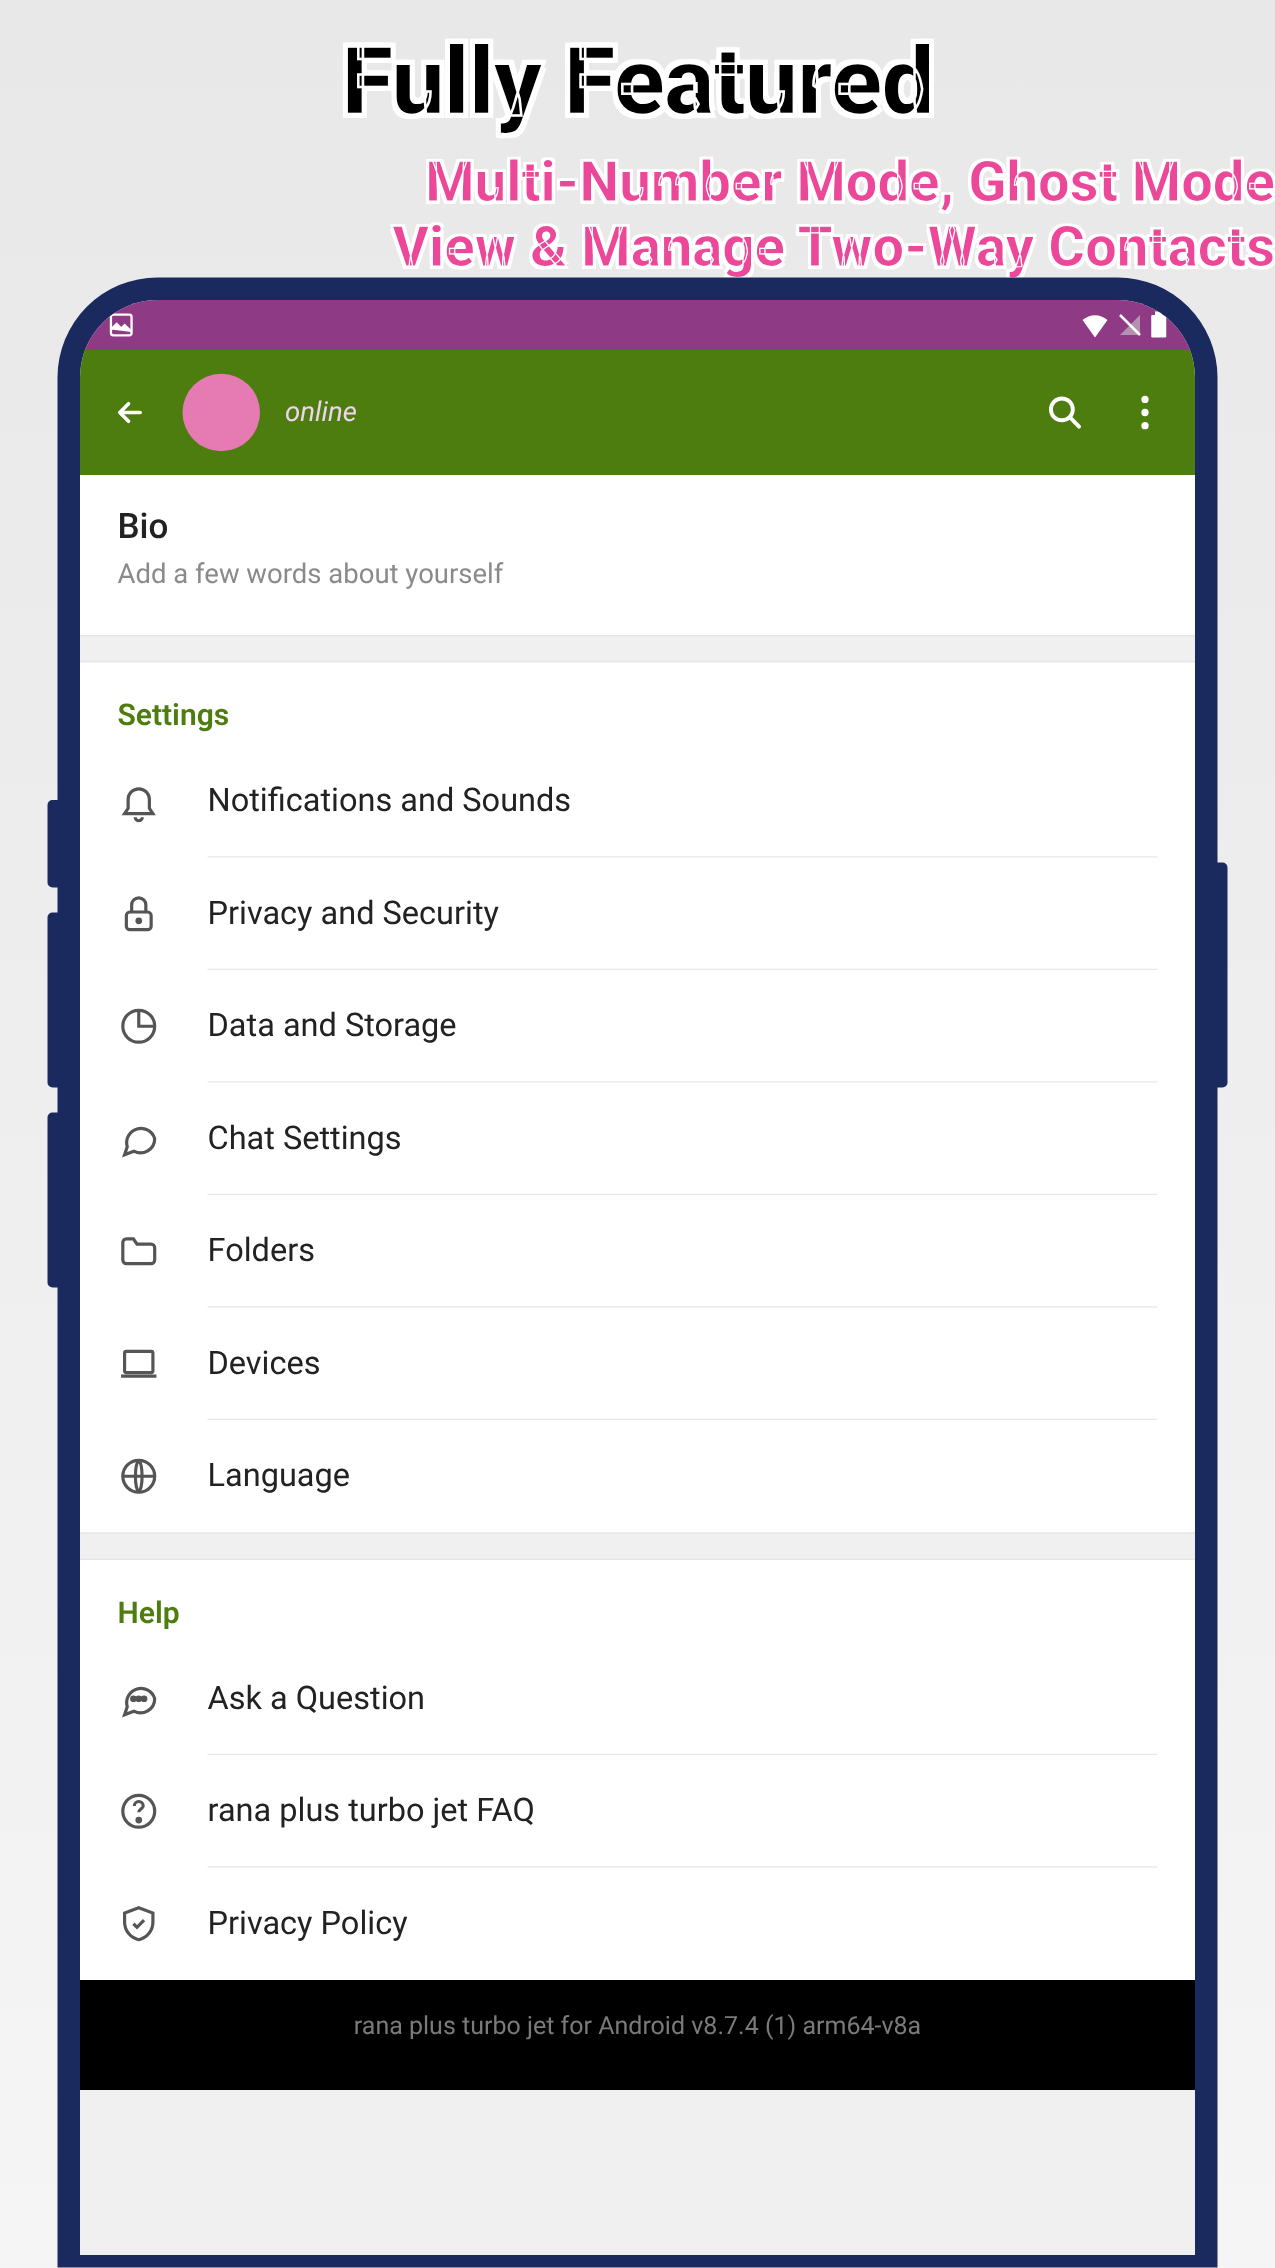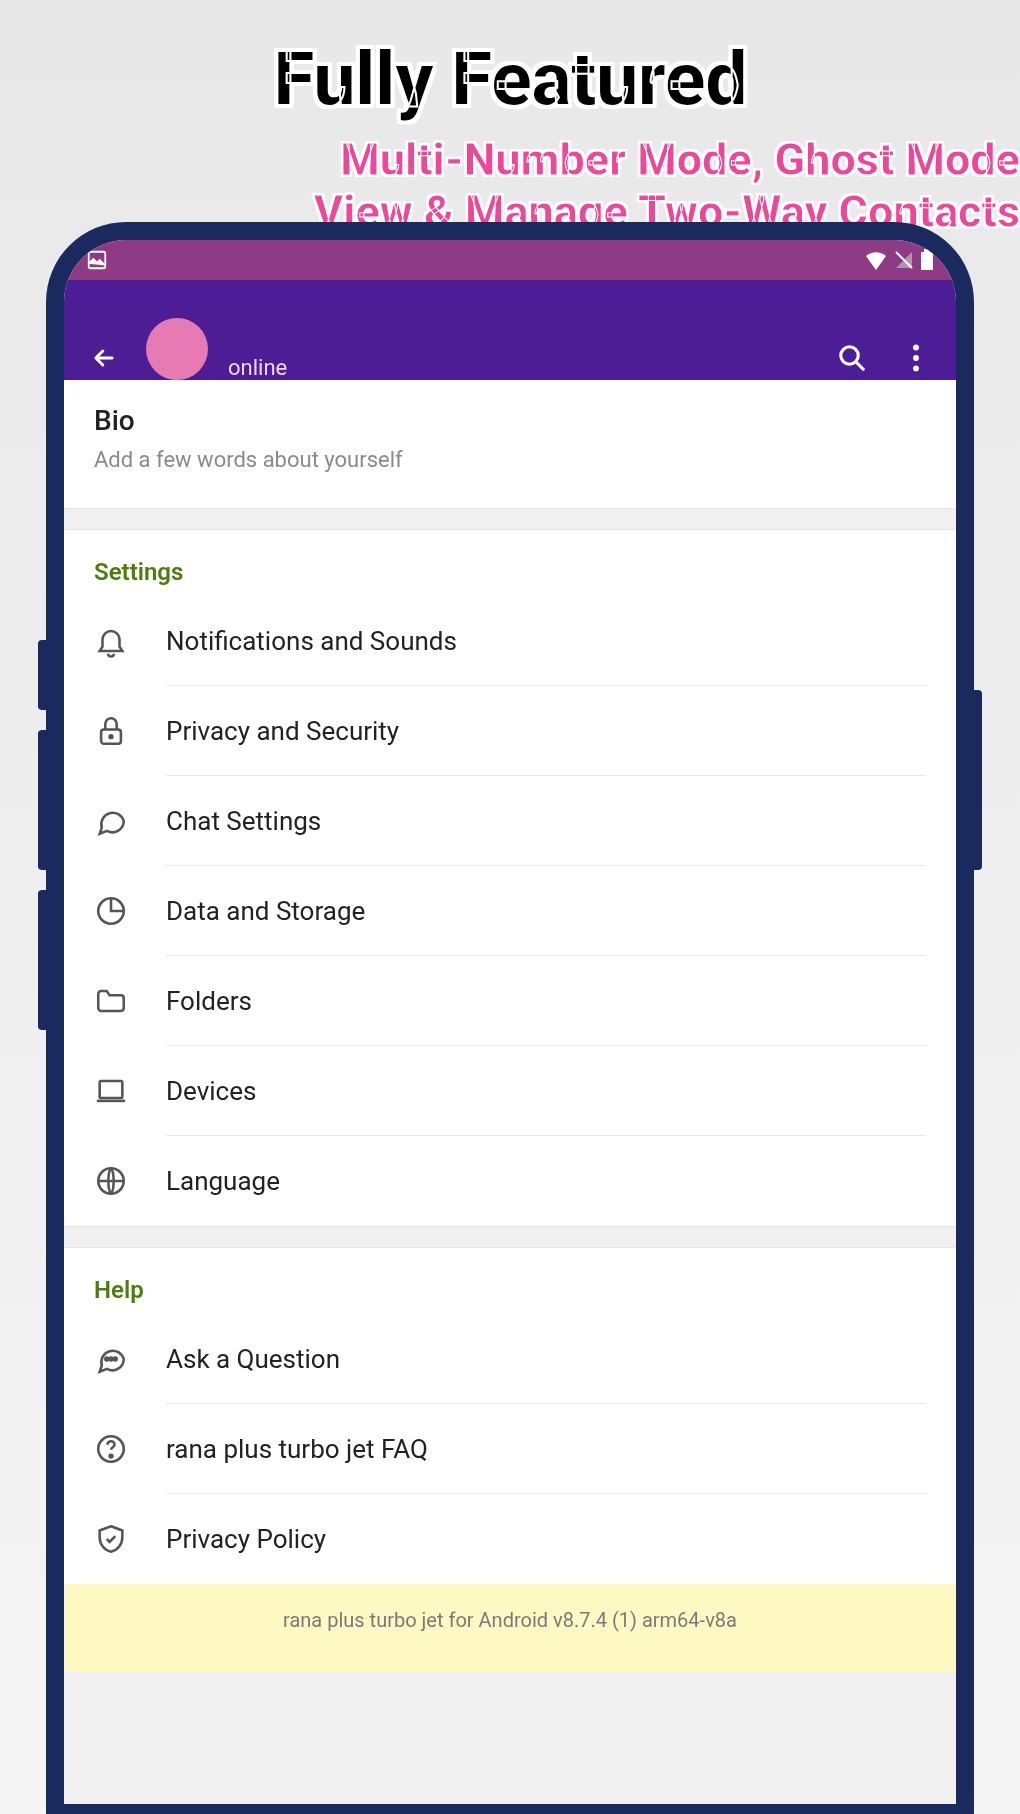--- a/index.html
+++ b/index.html
@@ -11,21 +11,21 @@
     overflow: hidden;
     position: relative;
   }
   .promo-title {
     text-align: center;
     font-size: 76px;
     font-weight: 900;
     color: #000;
     -webkit-text-stroke: 2px #fff;
     text-shadow: -3px -3px 0 #fff, 3px -3px 0 #fff, -3px 3px 0 #fff, 3px 3px 0 #fff;
-    margin-top: 34px;
+    margin-top: 20px;
     letter-spacing: -1px;
   }
   .promo-subtitle {
     text-align: right;
     font-size: 45px;
     font-weight: 800;
     color: #ec4899;
     line-height: 1.15;
     margin-top: 10px;
     -webkit-text-stroke: 1px #fff;
@@ -65,26 +65,27 @@
     display: flex;
     align-items: center;
     justify-content: space-between;
     padding: 0 22px;
     color: #fff;
   }
   .status-left { display: flex; gap: 8px; }
   .status-right { display: flex; align-items: center; gap: 6px; }
   .app-bar {
     height: 100px;
-    background: #4c1d95;
-    display: flex;
-    align-items: flex-end;
+    background: #4d7c0f;
+    display: flex;
+    align-items: center;
     padding: 0 18px;
     color: #fff;
     gap: 20px;
+    font-style: italic;
   }
   .back-arrow { width: 30px; height: 30px; display:flex; align-items:center; justify-content:center;}
   .avatar {
     width: 62px; height: 62px;
     background: #e67bb3;
     border-radius: 50%;
   }
   .presence { font-size: 22px; color: #f0d4ec; }
   .app-bar-spacer { flex: 1; }
   .icon-btn { width: 44px; height: 44px; display:flex; align-items:center; justify-content:center; }
@@ -124,21 +125,21 @@
     display: flex;
     align-items: center;
     border-bottom: 1px solid #e8e8e8;
   }
   .row:last-child .row-label { border-bottom: none; }
   .footer {
     text-align: center;
     font-size: 20px;
     color: #7a7a7a;
     padding: 24px 10px 40px;
-    background: #fef9c3;
+    background: #000000;
   }
   svg { display: block; }
 </style>
 </head>
 <body>
 
 <div class="promo-title">Fully Featured</div>
 <div class="promo-subtitle">
   <span>Multi-Number Mode, Ghost Mode</span><br>
   <span>View &amp; Manage Two-Way Contacts</span>
@@ -233,34 +234,34 @@
                 <path d="M8 11V7a4 4 0 118 0v4"></path>
                 <circle cx="12" cy="16" r="1" fill="#555"></circle>
               </svg>
           </div>
           <div class="row-label">Privacy and Security</div>
         </div>
 
         <div class="row">
           <div class="row-icon">
             <svg width="34" height="34" viewBox="0 0 24 24" fill="none" stroke="#555" stroke-width="1.8">
-                <path d="M21 12a8 8 0 01-11.8 7L4 21l1.5-4.5A8 8 0 1121 12z"></path>
-              </svg>
-          </div>
-          <div class="row-label">Chat Settings</div>
-        </div>
-
-        <div class="row">
-          <div class="row-icon">
-            <svg width="34" height="34" viewBox="0 0 24 24" fill="none" stroke="#555" stroke-width="1.8">
                 <circle cx="12" cy="12" r="9"></circle>
                 <path d="M12 3v9h9"></path>
               </svg>
           </div>
           <div class="row-label">Data and Storage</div>
+        </div>
+
+        <div class="row">
+          <div class="row-icon">
+            <svg width="34" height="34" viewBox="0 0 24 24" fill="none" stroke="#555" stroke-width="1.8">
+                <path d="M21 12a8 8 0 01-11.8 7L4 21l1.5-4.5A8 8 0 1121 12z"></path>
+              </svg>
+          </div>
+          <div class="row-label">Chat Settings</div>
         </div>
 
         <div class="row">
           <div class="row-icon">
             <svg width="34" height="34" viewBox="0 0 24 24" fill="none" stroke="#555" stroke-width="1.8">
                 <path d="M3 7a2 2 0 012-2h4l2 3h8a2 2 0 012 2v7a2 2 0 01-2 2H5a2 2 0 01-2-2V7z"></path>
               </svg>
           </div>
           <div class="row-label">Folders</div>
         </div>

